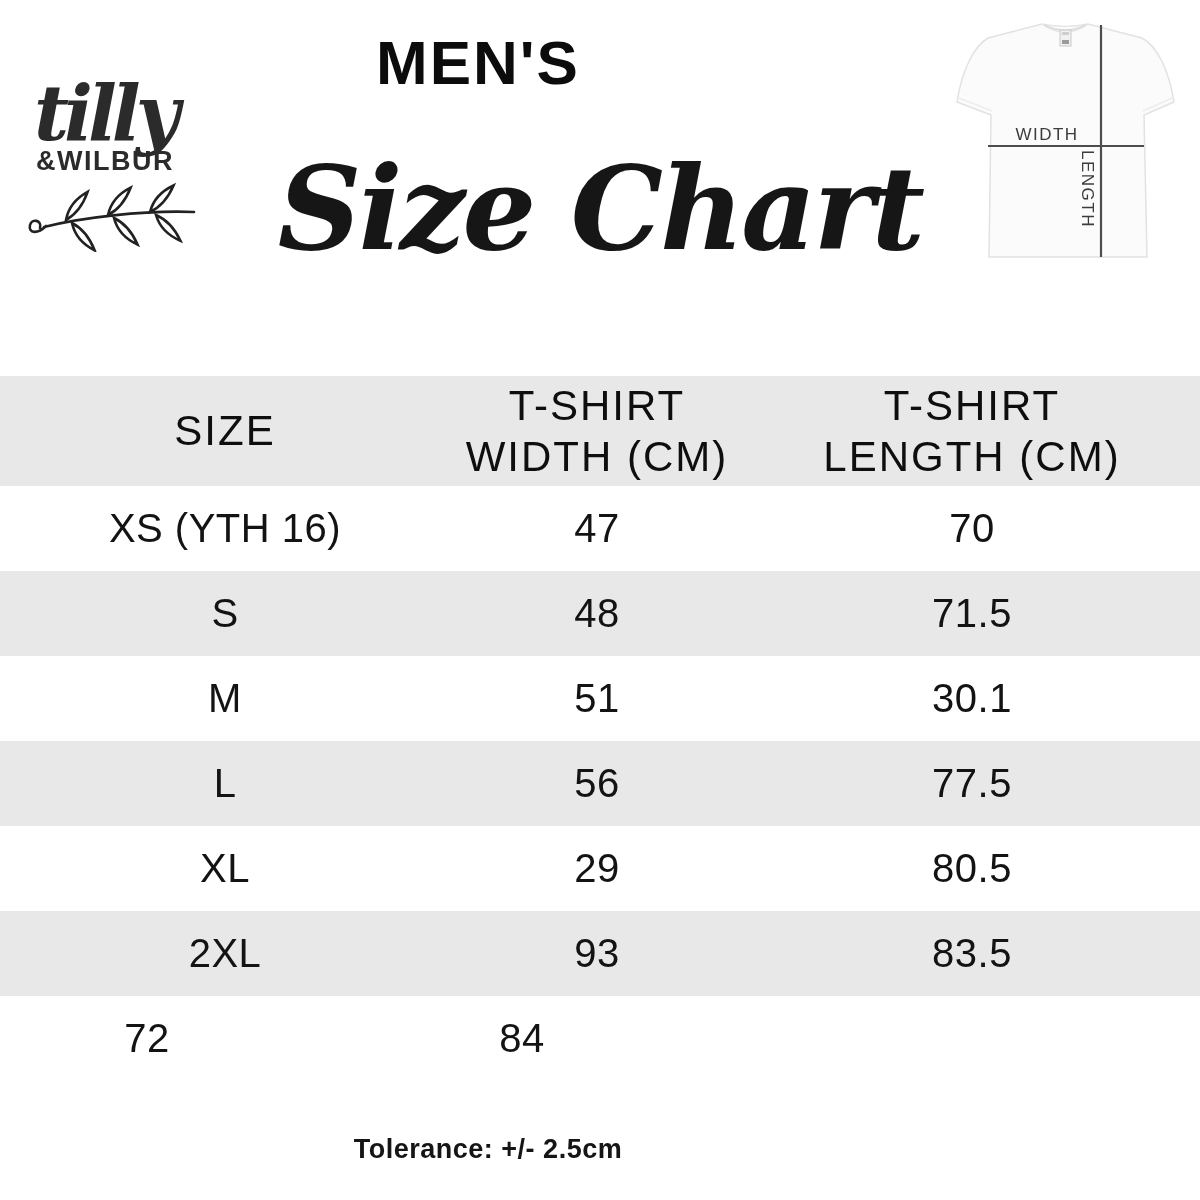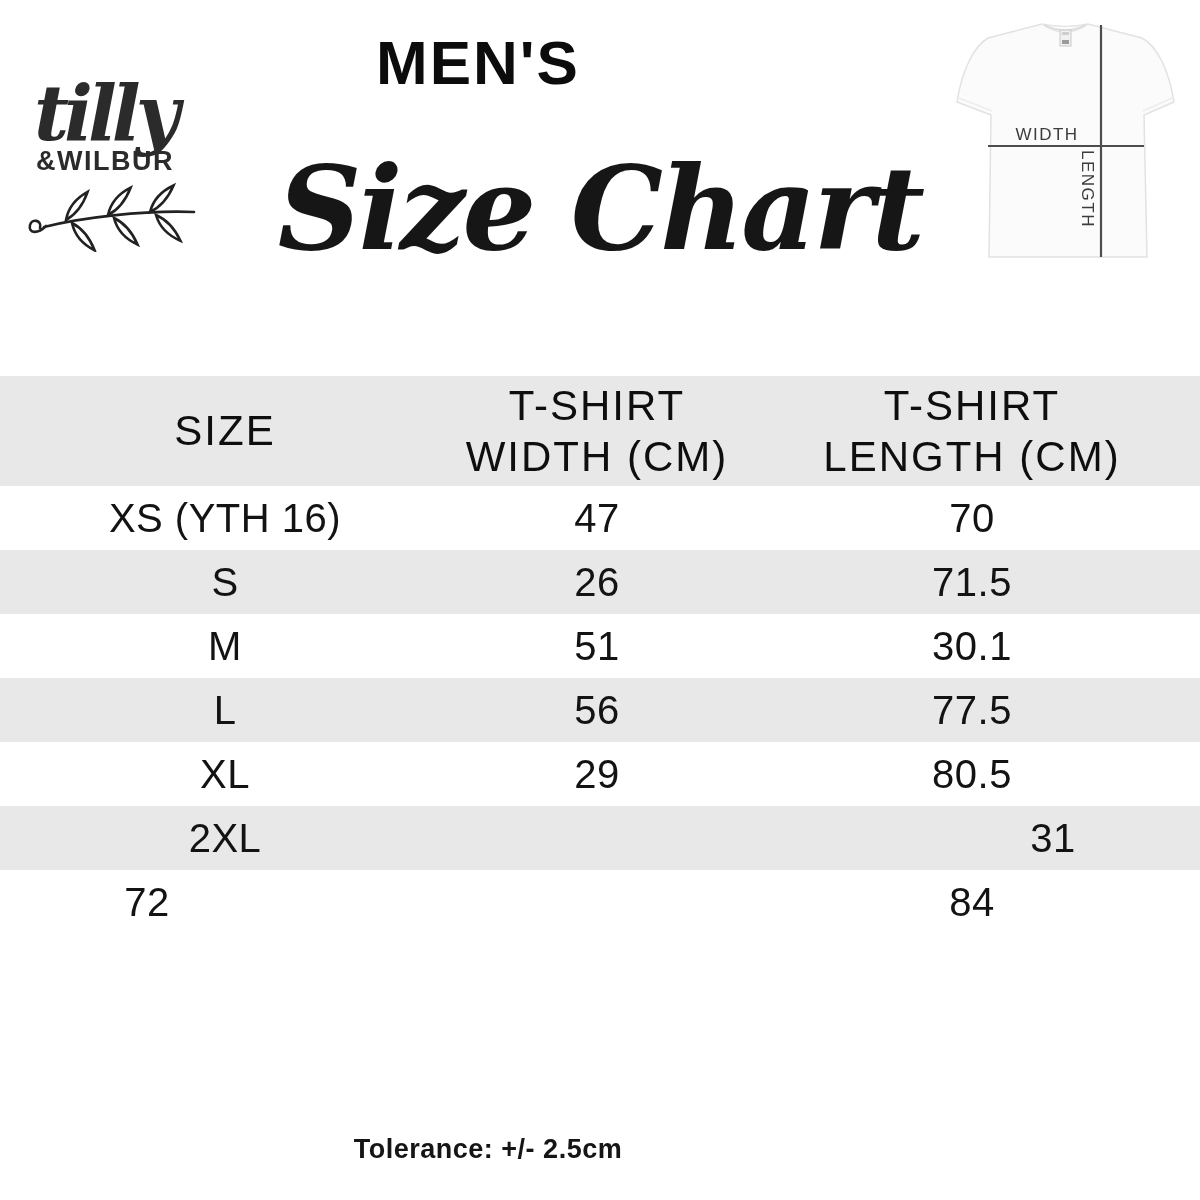--- a/index.html
+++ b/index.html
@@ -31,21 +31,21 @@
     font-family:"DejaVu Serif",serif;font-style:italic;font-weight:700;
     font-size:116px;letter-spacing:-3px;line-height:1;color:#161616;
   }
 
   
   .shirt{position:absolute;left:948px;top:14px;}
 
   
   .size-table{position:absolute;top:328px;left:0;width:1200px;}
   .thead{height:110px;background:#e8e8e8;display:flex;align-items:center;margin-top:48px;}
-  .trow{height:64px;display:flex;align-items:center;background:#ffffff;justify-content:space-between;}
+  .trow{height:85px;display:flex;align-items:center;background:#ffffff;}
   .trow.alt{background:#e8e8e8;}
   .c1{width:37.5%;}
   .c2{width:24.5%;}
   .c3{width:38%;}
   .cell{text-align:center;font-size:40px;letter-spacing:0.5px;color:#131313;}
   .hcell{
     text-align:center;font-size:42px;letter-spacing:2px;line-height:1.22;
     white-space:pre-line;color:#0e0e0e;
   }
 
@@ -118,41 +118,42 @@
 LENGTH (CM)</div>
     </div>
 
     <div class="trow">
       <div class="cell c1">XS (YTH 16)</div>
       <div class="cell c2">47</div>
       <div class="cell c3">70</div>
     </div>
     <div class="trow alt">
       <div class="cell c1">S</div>
-      <div class="cell c2">26</div>
+      <div class="cell c2">48</div>
       <div class="cell c3">71.5</div>
     </div>
     <div class="trow">
       <div class="cell c1">M</div>
       <div class="cell c2">51</div>
       <div class="cell c3">30.1</div>
     </div>
     <div class="trow alt">
       <div class="cell c1">L</div>
       <div class="cell c2">56</div>
       <div class="cell c3">77.5</div>
     </div>
     <div class="trow">
       <div class="cell c1">XL</div>
       <div class="cell c2">29</div>
       <div class="cell c3">80.5</div>
     </div>
     <div class="trow alt">
       <div class="cell c1">2XL</div>
-      <div class="cell c2">31</div>
+      <div class="cell c2">93</div>
+      <div class="cell c3">83.5</div>
     </div>
     <div class="trow">
       <div class="cell c2">72</div>
       <div class="cell c3">84</div>
     </div>
   </div>
 
   <div class="tolerance">Tolerance: +/- 2.5cm</div>
 
 </div>

